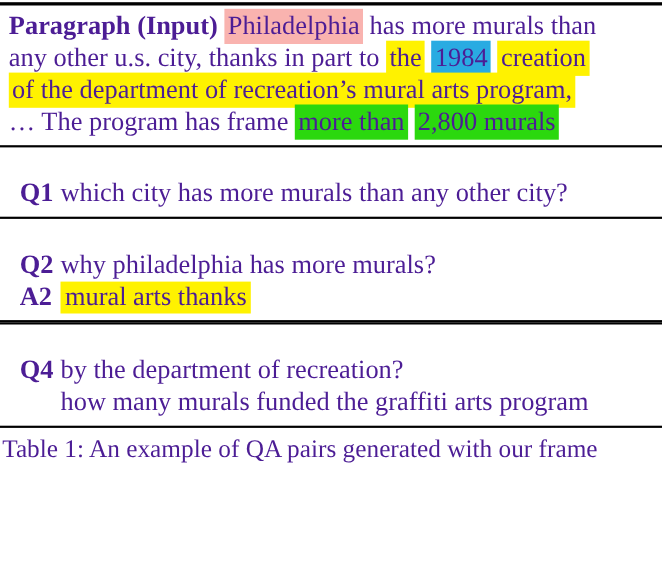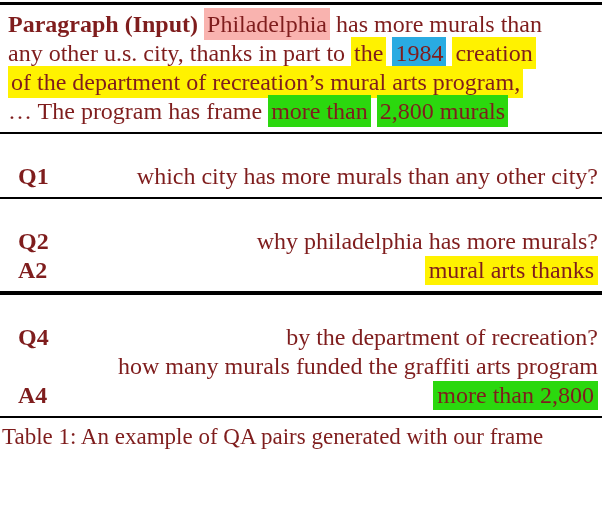--- a/index.html
+++ b/index.html
@@ -2,21 +2,21 @@
 <html><head>
 <meta charset="utf-8">
 <style>
   html, body { margin: 0; padding: 0; background: #ffffff; }
   #page {
     position: relative;
     width: 602px;
     height: 520px;
     overflow: hidden;
     background: #ffffff;
-    color: #7f1d1d;
+    color: #4c1d95;
     font-family: "Liberation Serif", "DejaVu Serif", serif;
     font-size: 24px;
     line-height: 29px;
     box-sizing: border-box;
     padding-top: 2px;
   }
   .rule { width: 602px; background: #000000; }
   .rule.thick { height: 2.5px; }
   .rule.thin  { height: 2px; }
 
@@ -37,21 +37,21 @@
   
   .section { padding: 4px 4px 6px 0; margin-top: 24px; }
   .row { display: flex; }
   .lbl {
     font-weight: bold;
     margin-left: 18px;
     width: 37px;
     flex-shrink: 0;
     line-height: 29px;
   }
-  .content { flex: 1; text-align: right; }
+  .content { flex: 1; }
   .tline { line-height: 29px; height: 29px; white-space: nowrap; }
   .hlb { display: inline-block; padding: 0 4px 1px; line-height: 28px; }
 
   
   .caption {
     margin-top: 5px;
     padding-left: 2px;
     font-size: 23px;
     line-height: 27px;
     white-space: nowrap;
@@ -112,25 +112,19 @@
   <div class="rule thin"></div>
 
   <div class="section">
     <div class="row">
       <span class="lbl">Q4</span>
       <span class="content">
         <div class="tline">by the department of recreation?</div>
         <div class="tline">how many murals funded the graffiti arts program</div>
       </span>
     </div>
-    <div class="row">
-      <span class="lbl">A4</span>
-      <span class="content">
-        <div class="tline"><span class="hlb green">more than 2,800</span></div>
-      </span>
-    </div>
   </div>
 
   <div class="rule thick"></div>
 
   <div class="caption">Table 1: An example of QA pairs generated with our frame</div>
 
 </div>
 
 </body></html>

